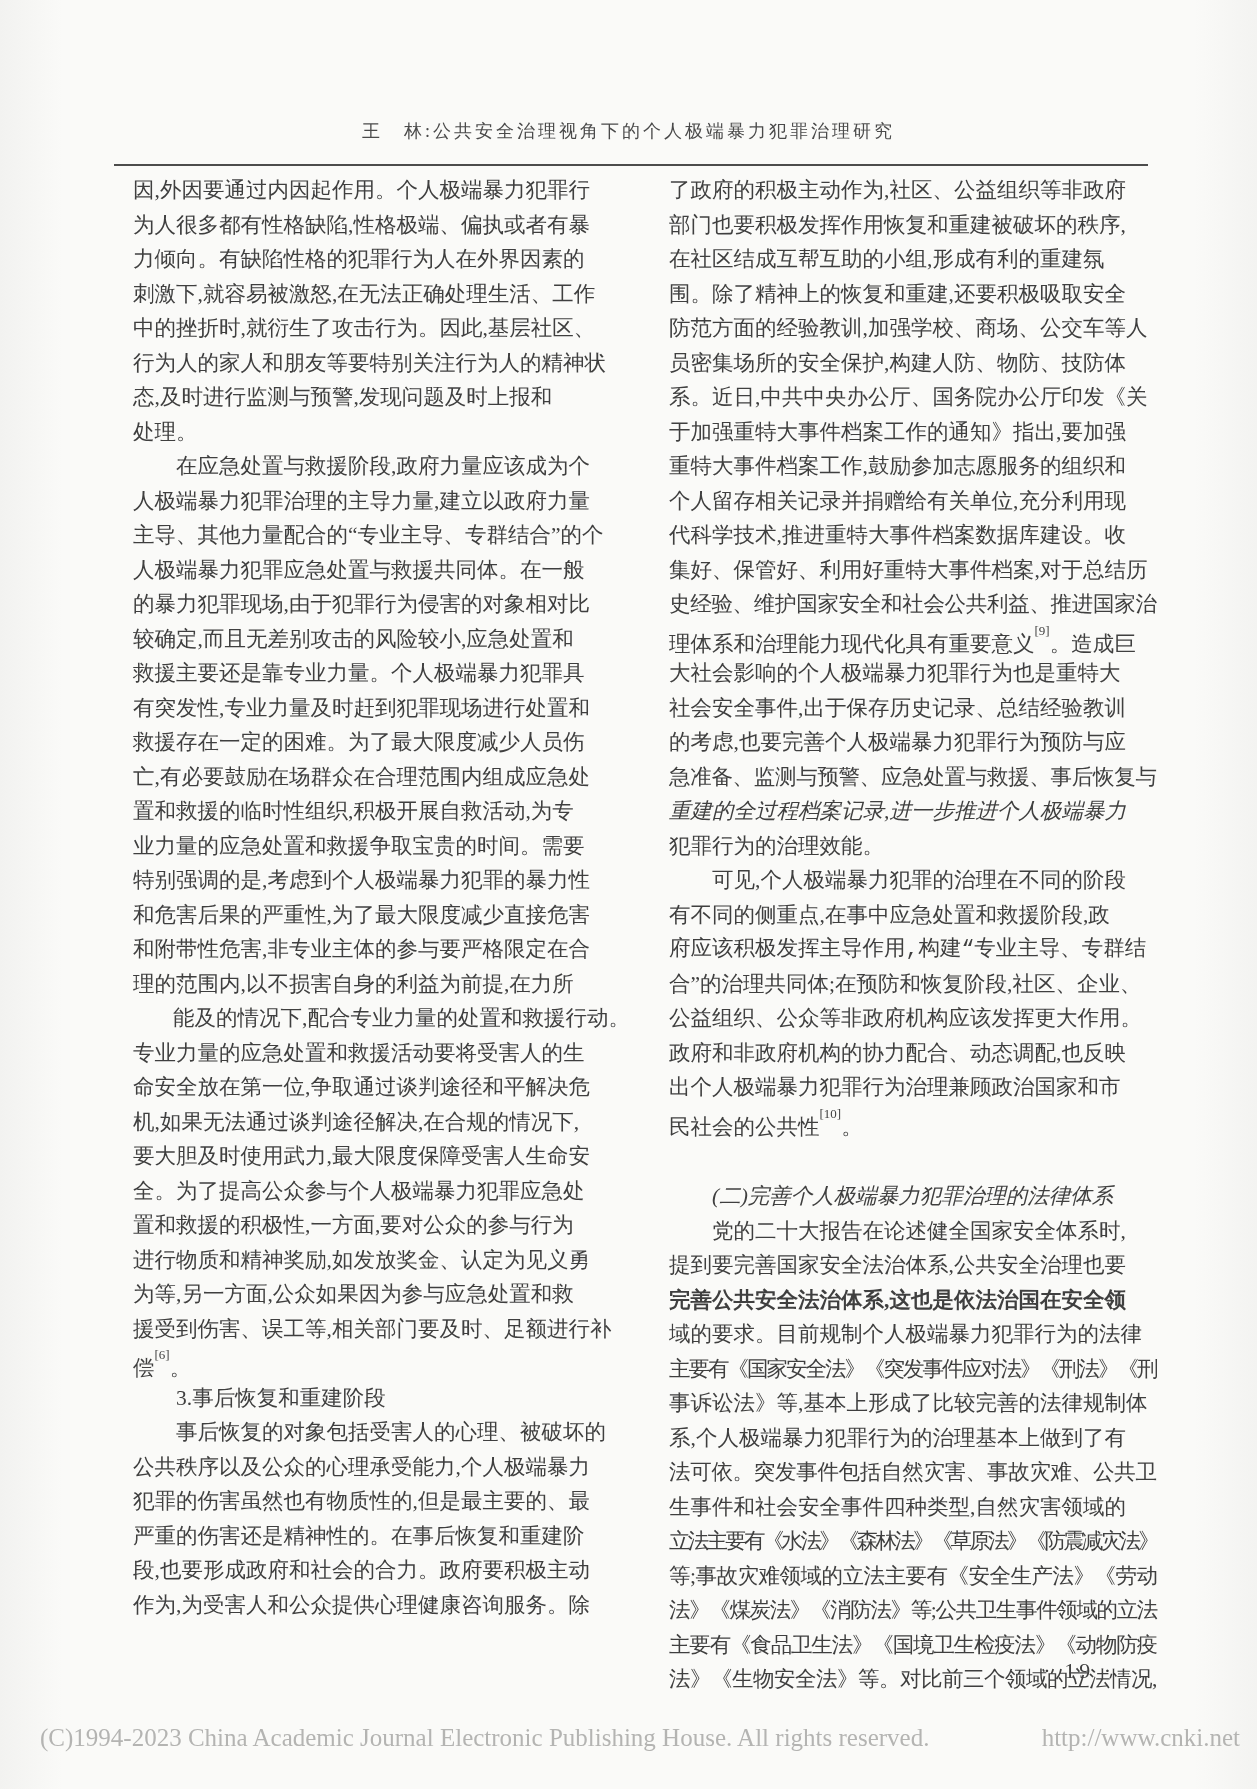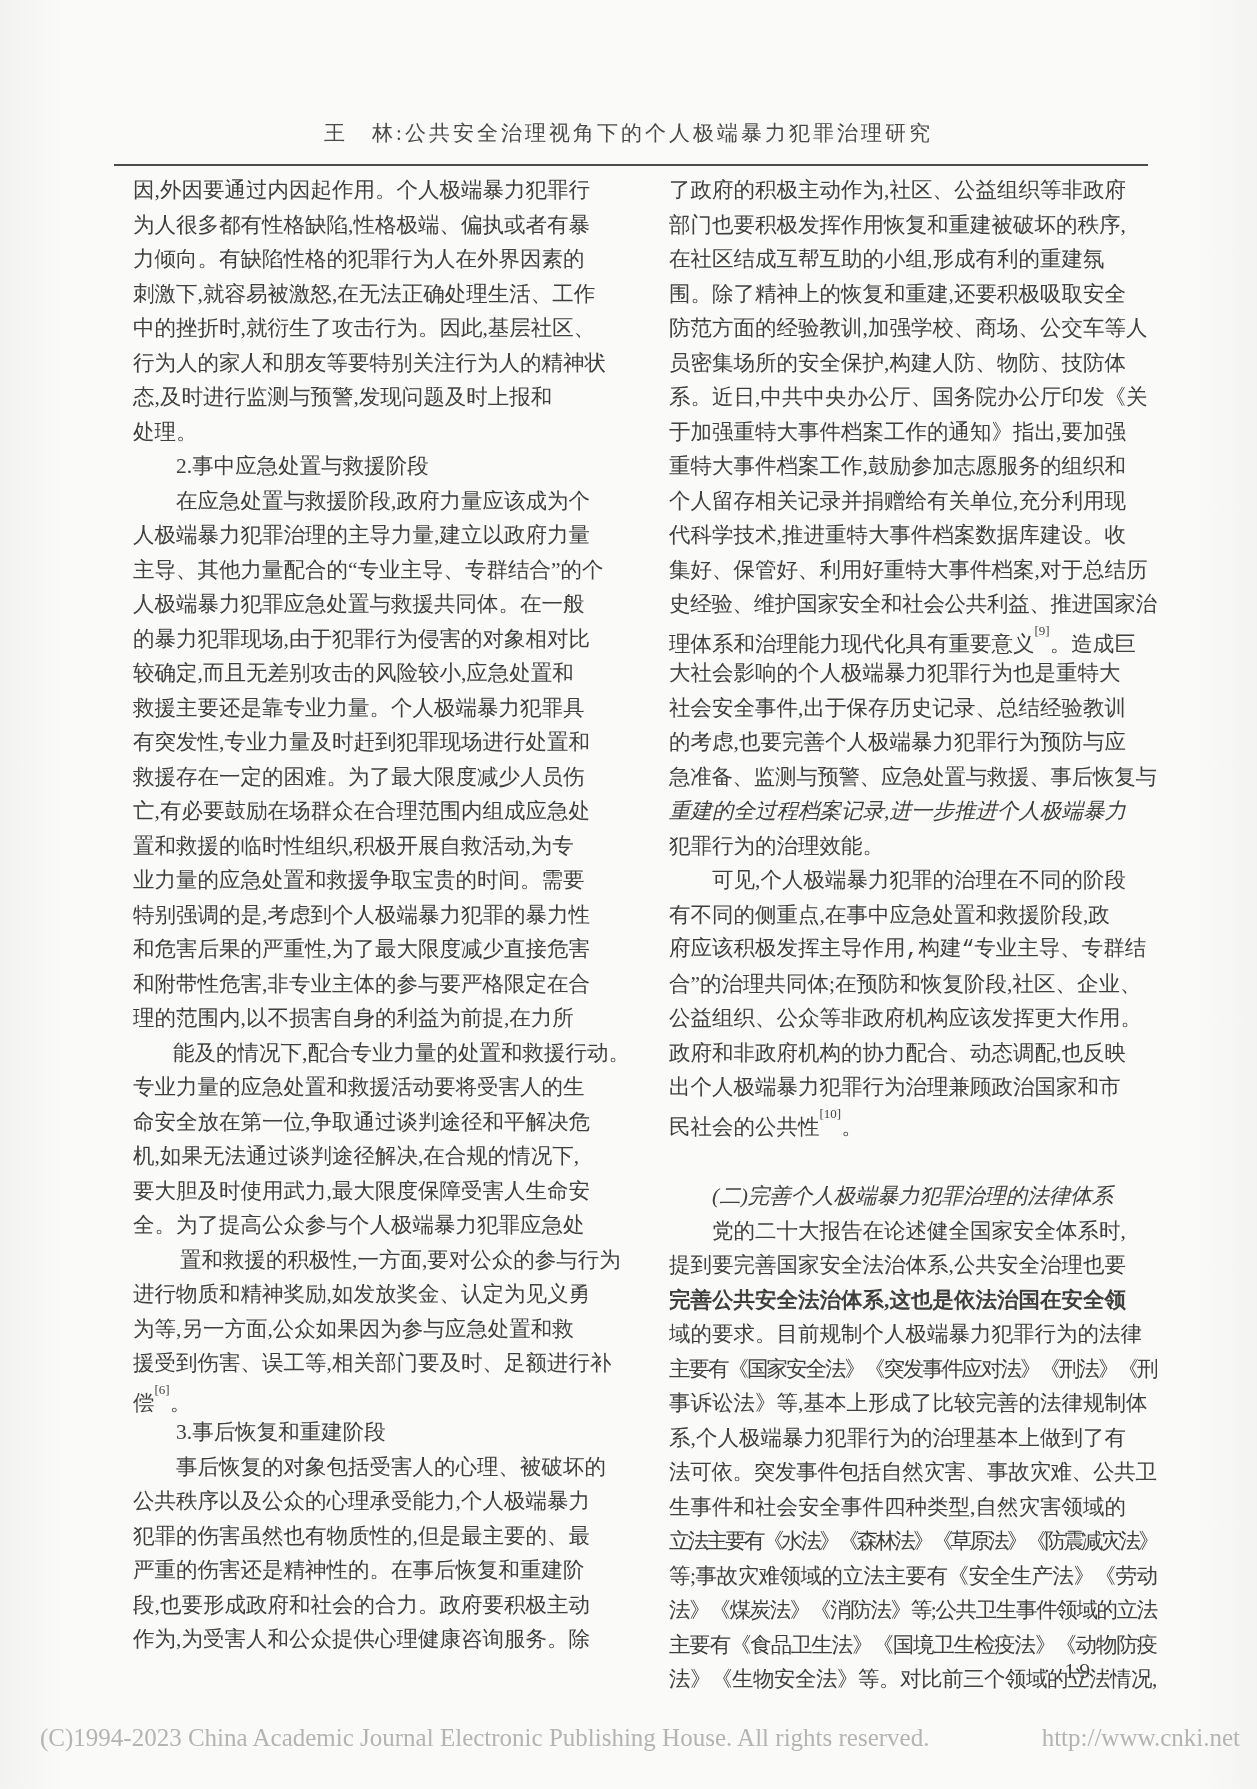--- a/index.html
+++ b/index.html
@@ -4,21 +4,21 @@
 <style>
   html,body{margin:0;padding:0;}
   body{
     width:1257px;height:1789px;position:relative;overflow:hidden;
     background:linear-gradient(90deg,#f2f2f0 0,#fafaf8 5%,#fafaf8 95%,#f3f3f1 100%);
     font-family:"Liberation Serif","DejaVu Serif",serif;
     color:#3f3f3f;
   }
   .page-header{
     position:absolute;top:119px;left:0;width:100%;
-    text-align:center;font-size:21px;letter-spacing:3px;color:#4a4a4a;
+    text-align:center;font-size:18px;letter-spacing:3px;color:#4a4a4a;
   }
   .header-rule{
     position:absolute;top:164px;left:114px;width:1034px;height:2px;
     background:#4c4c4c;
   }
   .columns{
     position:absolute;top:173px;left:133px;width:1024px;
     display:flex;gap:48px;
   }
   .col{width:488px;}
@@ -51,21 +51,20 @@
 <div class="columns">
   <div class="col">
       <div class="line s-full" style="letter-spacing: 0px;">因,外因要通过内因起作用。个人极端暴力犯罪行</div>
       <div class="line s-full" style="letter-spacing: 0px;">为人很多都有性格缺陷,性格极端、偏执或者有暴</div>
       <div class="line s-full" style="letter-spacing: 0px;">力倾向。有缺陷性格的犯罪行为人在外界因素的</div>
       <div class="line s-full" style="letter-spacing: 0px;">刺激下,就容易被激怒,在无法正确处理生活、工作</div>
       <div class="line s-full" style="letter-spacing: 0px;">中的挫折时,就衍生了攻击行为。因此,基层社区、</div>
       <div class="line s-full" style="letter-spacing: 0px;">行为人的家人和朋友等要特别关注行为人的精神状</div>
       <div class="line s-full" style="letter-spacing: 0px;">态,及时进行监测与预警,发现问题及时上报和</div>
       <div class="line s-end">处理。</div>
-      <div class="line s-head">2.事中应急处置与救援阶段</div>
       <div class="line s-start" style="letter-spacing: 0px;">在应急处置与救援阶段,政府力量应该成为个</div>
       <div class="line s-full" style="letter-spacing: 0px;">人极端暴力犯罪治理的主导力量,建立以政府力量</div>
       <div class="line s-full" style="letter-spacing: 0px;">主导、其他力量配合的“专业主导、专群结合”的个</div>
       <div class="line s-full" style="letter-spacing: 0px;">人极端暴力犯罪应急处置与救援共同体。在一般</div>
       <div class="line s-full" style="letter-spacing: 0px;">的暴力犯罪现场,由于犯罪行为侵害的对象相对比</div>
       <div class="line s-full" style="letter-spacing: 0px;">较确定,而且无差别攻击的风险较小,应急处置和</div>
       <div class="line s-full" style="letter-spacing: 0px;">救援主要还是靠专业力量。个人极端暴力犯罪具</div>
       <div class="line s-full" style="letter-spacing: 0px;">有突发性,专业力量及时赶到犯罪现场进行处置和</div>
       <div class="line s-full" style="letter-spacing: 0px;">救援存在一定的困难。为了最大限度减少人员伤</div>
       <div class="line s-full" style="letter-spacing: 0px;">亡,有必要鼓励在场群众在合理范围内组成应急处</div>
@@ -74,21 +73,21 @@
       <div class="line s-full" style="letter-spacing: 0px;">特别强调的是,考虑到个人极端暴力犯罪的暴力性</div>
       <div class="line s-full" style="letter-spacing: 0px;">和危害后果的严重性,为了最大限度减少直接危害</div>
       <div class="line s-full" style="letter-spacing: 0px;">和附带性危害,非专业主体的参与要严格限定在合</div>
       <div class="line s-full" style="letter-spacing: 0px;">理的范围内,以不损害自身的利益为前提,在力所</div>
       <div class="line s-full" style="letter-spacing: 0px; margin-left: 40px;">能及的情况下,配合专业力量的处置和救援行动。</div>
       <div class="line s-full" style="letter-spacing: 0px;">专业力量的应急处置和救援活动要将受害人的生</div>
       <div class="line s-full" style="letter-spacing: 0px;">命安全放在第一位,争取通过谈判途径和平解决危</div>
       <div class="line s-full" style="letter-spacing: 0px;">机,如果无法通过谈判途径解决,在合规的情况下,</div>
       <div class="line s-full" style="letter-spacing: 0px;">要大胆及时使用武力,最大限度保障受害人生命安</div>
       <div class="line s-full" style="letter-spacing: 0px;">全。为了提高公众参与个人极端暴力犯罪应急处</div>
-      <div class="line s-full" style="letter-spacing: 0px; margin-left: 47px;">置和救援的积极性,一方面,要对公众的参与行为</div>
+      <div class="line s-full" style="letter-spacing: 0px;">置和救援的积极性,一方面,要对公众的参与行为</div>
       <div class="line s-full" style="letter-spacing: 0px;">进行物质和精神奖励,如发放奖金、认定为见义勇</div>
       <div class="line s-full" style="letter-spacing: 0px;">为等,另一方面,公众如果因为参与应急处置和救</div>
       <div class="line s-full" style="letter-spacing: 0px;">援受到伤害、误工等,相关部门要及时、足额进行补</div>
       <div class="line s-end">偿<sup>[6]</sup>。</div>
       <div class="line s-head">3.事后恢复和重建阶段</div>
       <div class="line s-start" style="letter-spacing: 0px;">事后恢复的对象包括受害人的心理、被破坏的</div>
       <div class="line s-full" style="letter-spacing: 0px;">公共秩序以及公众的心理承受能力,个人极端暴力</div>
       <div class="line s-full" style="letter-spacing: 0px;">犯罪的伤害虽然也有物质性的,但是最主要的、最</div>
       <div class="line s-full" style="letter-spacing: 0px;">严重的伤害还是精神性的。在事后恢复和重建阶</div>
       <div class="line s-full" style="letter-spacing: 0px;">段,也要形成政府和社会的合力。政府要积极主动</div>

